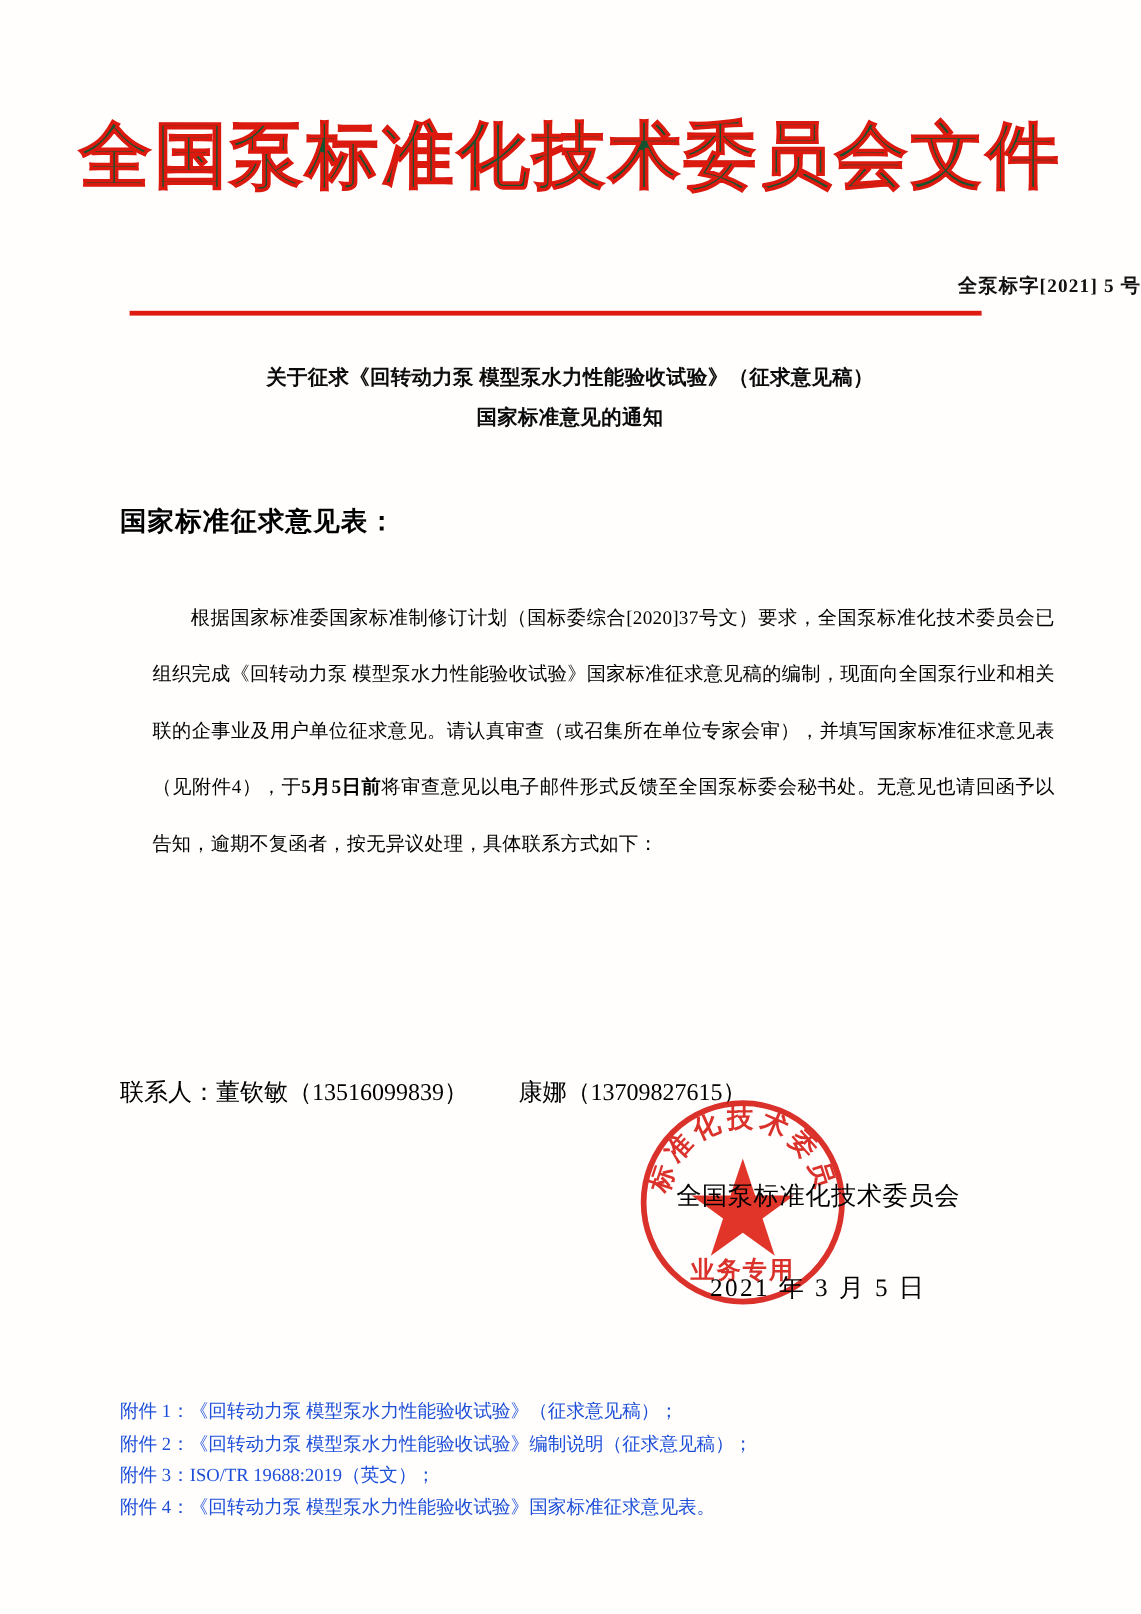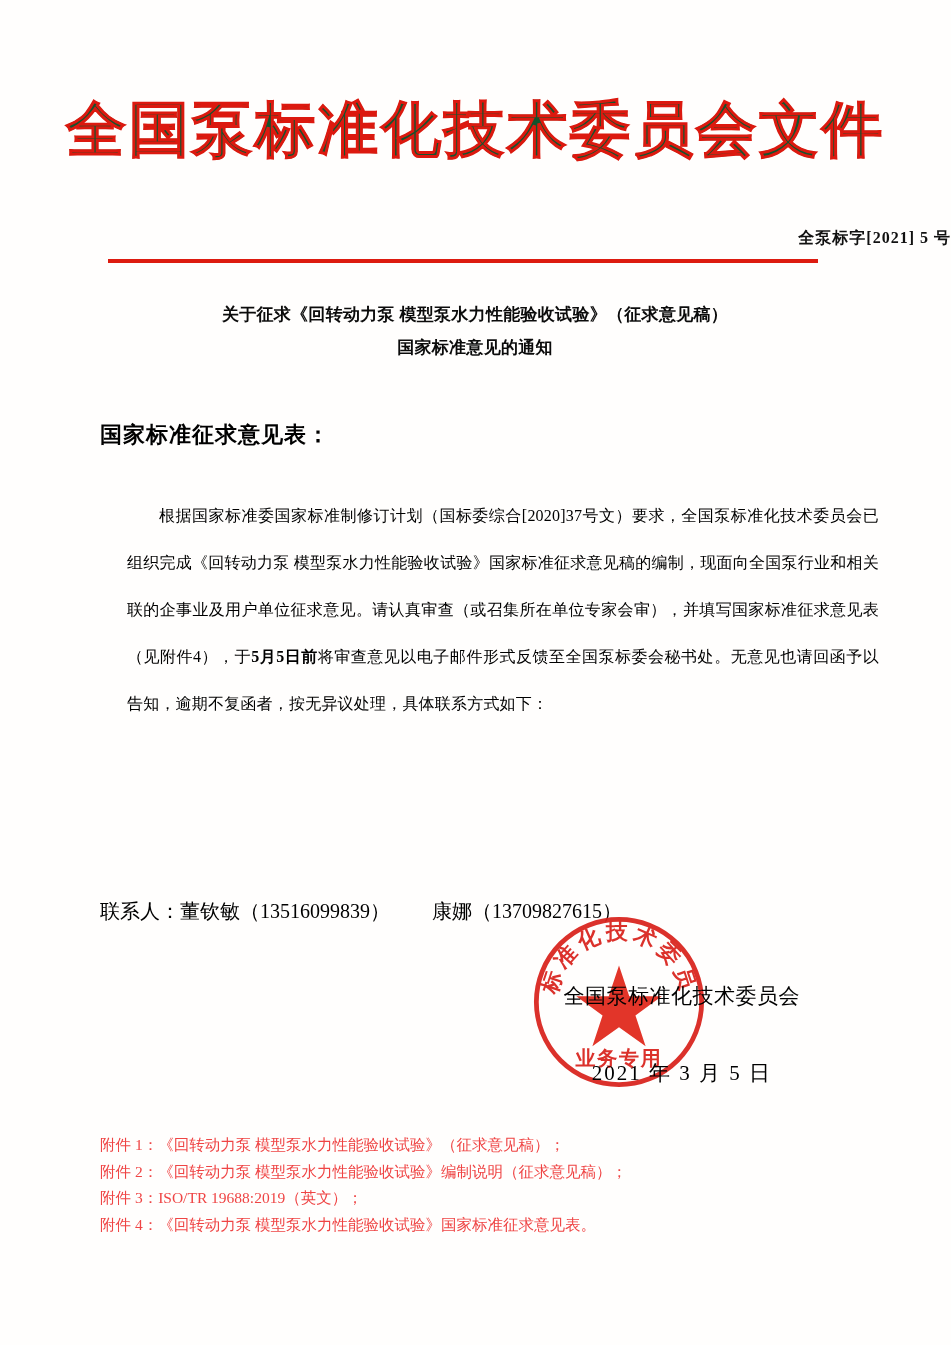--- a/index.html
+++ b/index.html
@@ -147,26 +147,26 @@
     top: 915px;
     width: 174px;
     height: 174px;
     z-index: 2;
     opacity: 0.92;
   }
 
   
   .attachments {
     position: absolute;
-    top: 1132px;
+    top: 1164px;
     left: 100px;
     width: 720px;
     font-size: 15.5px;
     line-height: 26.5px;
-    color: #ef4444;
+    color: #1d4ed8;
   }
   .attachments .att-line { white-space: nowrap; }
 </style>
 </head>
 <body>
 
 <div class="page">
 
   <div class="masthead">
     <div class="masthead-title">全国泵标准化技术委员会文件</div>

